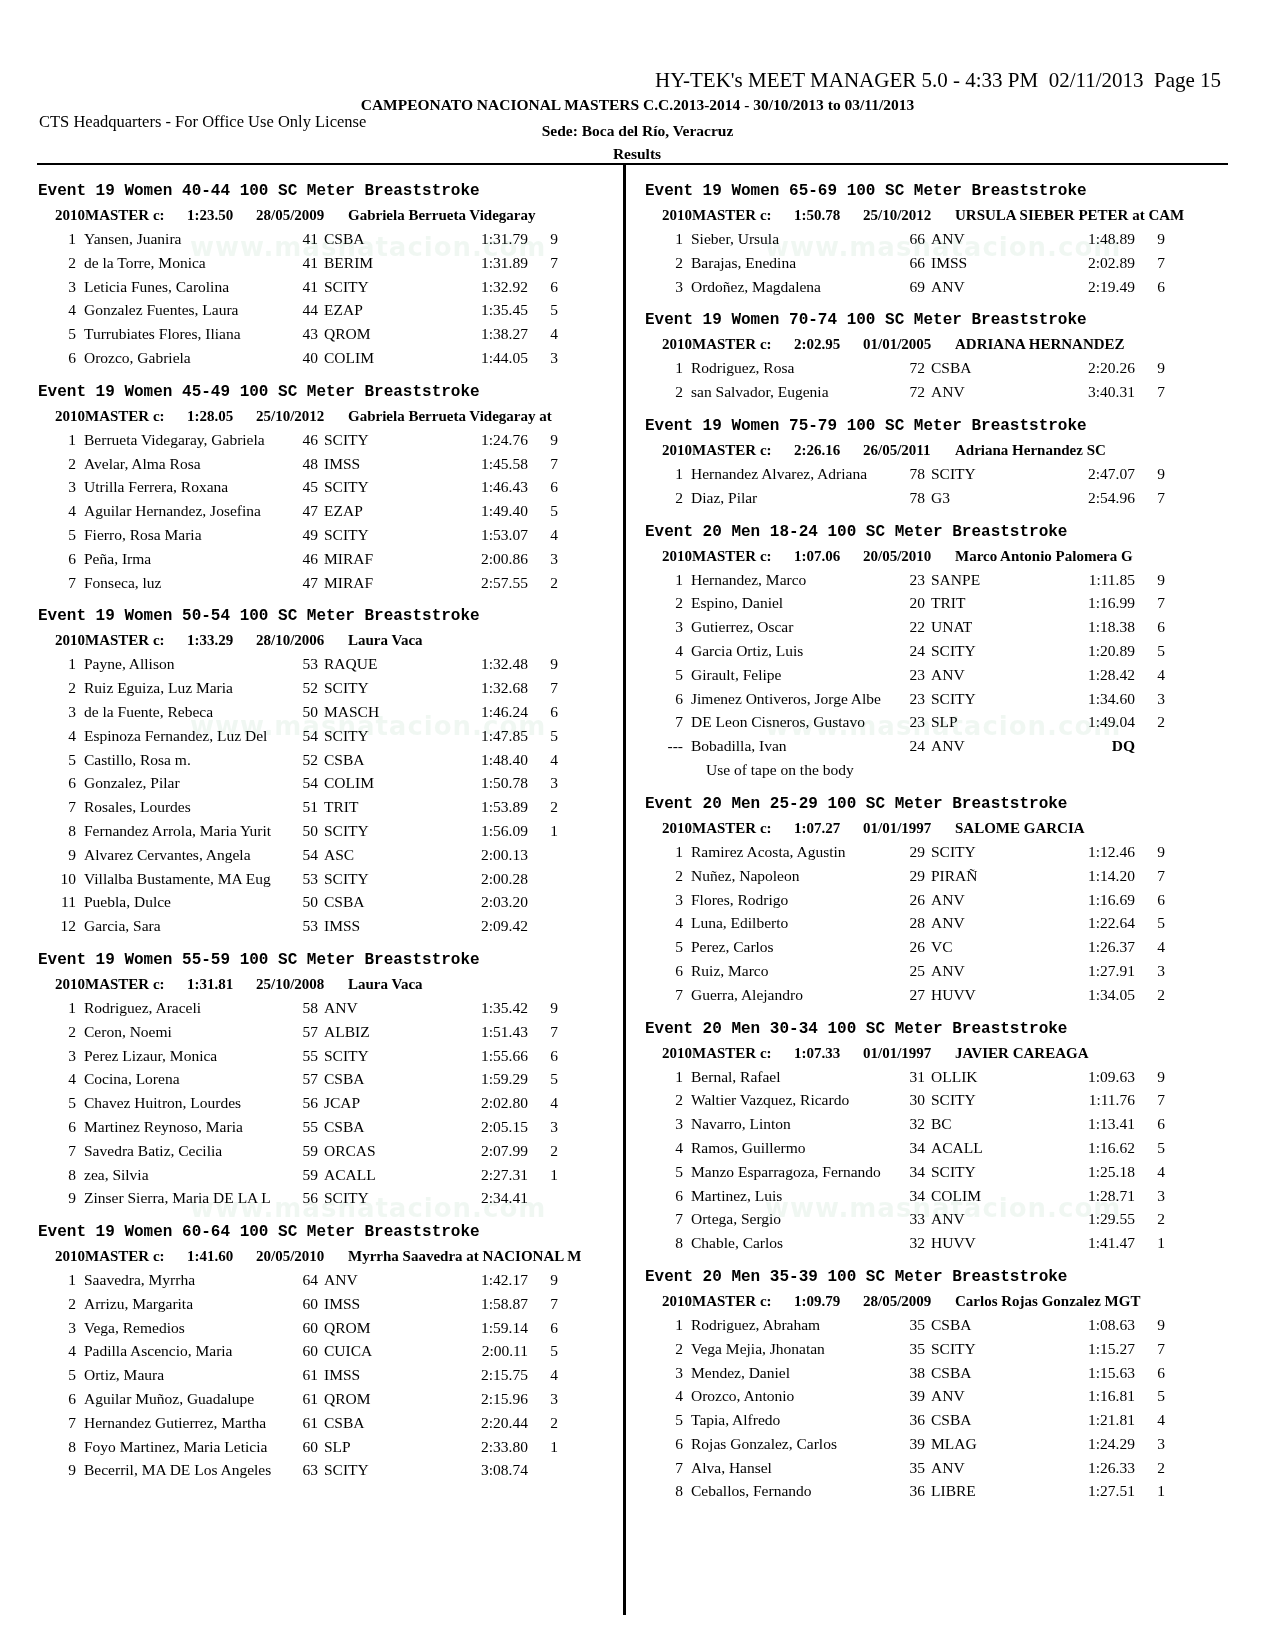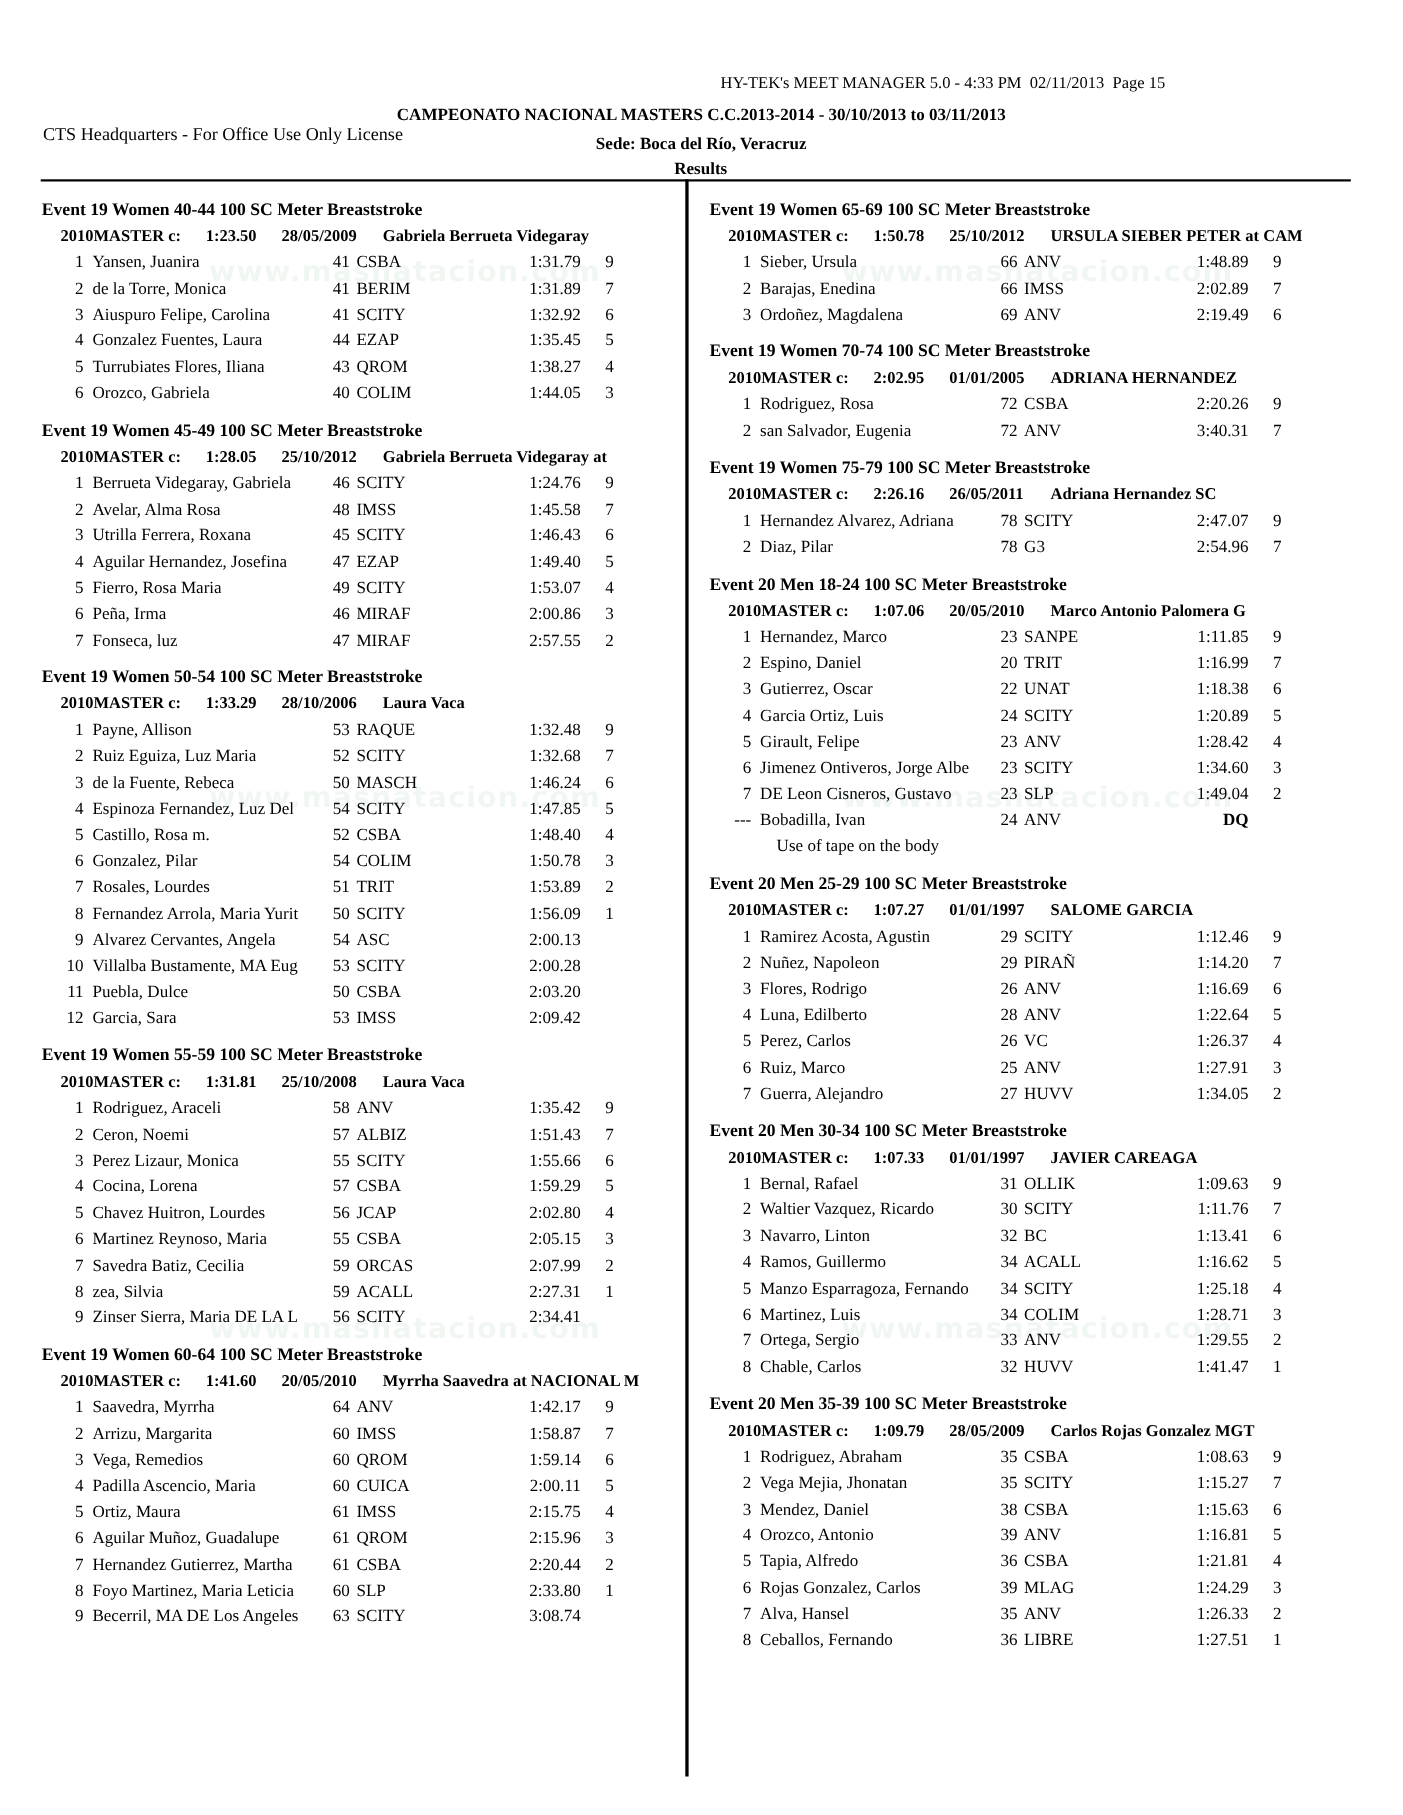--- a/index.html
+++ b/index.html
@@ -1,30 +1,30 @@
 <!DOCTYPE html>
 <html><head>
 <meta charset="utf-8">
 <style>
   html, body { margin: 0; padding: 0; background: #ffffff; }
   body { width: 1275px; height: 1650px; position: relative; overflow: hidden;
          font-family: "Liberation Serif", "DejaVu Serif", serif; color: #000; }
   .hdr-left { position: absolute; left: 39px; top: 68px; font-size: 16.5px; margin-top: 44px; }
-  .hdr-right { position: absolute; left: 655px; top: 68px; font-size: 15px; white-space: pre; }
+  .hdr-right { position: absolute; left: 655px; top: 68px; font-size: 21px; white-space: pre; }
   .hdr-c { position: absolute; left: 0; width: 1275px; text-align: center; font-weight: bold; font-size: 15.5px; }
   .hdr-title { top: 96px; }
   .hdr-sede { top: 122px; }
   .hdr-results { top: 145px; left: 37px; width: 1200px; text-align: center; }
   .top-rule { position: absolute; left: 37px; top: 163px; width: 1191px; height: 2px; background: #000; }
   .mid-rule { position: absolute; left: 623px; top: 163px; width: 3px; height: 1452px; background: #000; }
   .col { position: absolute; top: 181px; }
   .col.left { left: 38px; width: 580px; }
   .col.right { left: 645px; width: 580px; }
   .event { margin-bottom: 10px; }
-  .ev-title { font-weight: bold; font-size: 16px; height: 24px; line-height: 20px; white-space: nowrap; }
+  .ev-title { font-weight: bold; font-size: 16px; height: 24px; line-height: 20px; white-space: nowrap; font-family: Liberation Mono, monospace; }
   .ev-record { font-weight: bold; font-size: 15px; height: 24px; line-height: 20px; position: relative; white-space: nowrap; overflow: hidden; }
   .ev-record span { position: absolute; top: 0; }
   .rec-label { left: 17px; }
   .rec-time { left: 149px; }
   .rec-date { left: 218px; }
   .rec-holder { left: 310px; }
   .row { position: relative; height: 23.8px; line-height: 20px; font-size: 15.5px; white-space: nowrap; }
   .row span { position: absolute; top: 0; }
   .c-place { left: 0; width: 38px; text-align: right; }
   .c-name { left: 46px; width: 238px; overflow: hidden; }
@@ -68,21 +68,21 @@
       <div class="row">
         <span class="c-place">2</span>
         <span class="c-name">de la Torre, Monica</span>
         <span class="c-age">41</span>
         <span class="c-team">BERIM</span>
         <span class="c-time">1:31.89</span>
         <span class="c-points">7</span>
       </div>
       <div class="row">
         <span class="c-place">3</span>
-        <span class="c-name">Aiuspuro Felipe, Carolina</span>
+        <span class="c-name">Leticia Funes, Carolina</span>
         <span class="c-age">41</span>
         <span class="c-team">SCITY</span>
         <span class="c-time">1:32.92</span>
         <span class="c-points">6</span>
       </div>
       <div class="row">
         <span class="c-place">4</span>
         <span class="c-name">Gonzalez Fuentes, Laura</span>
         <span class="c-age">44</span>
         <span class="c-team">EZAP</span>

